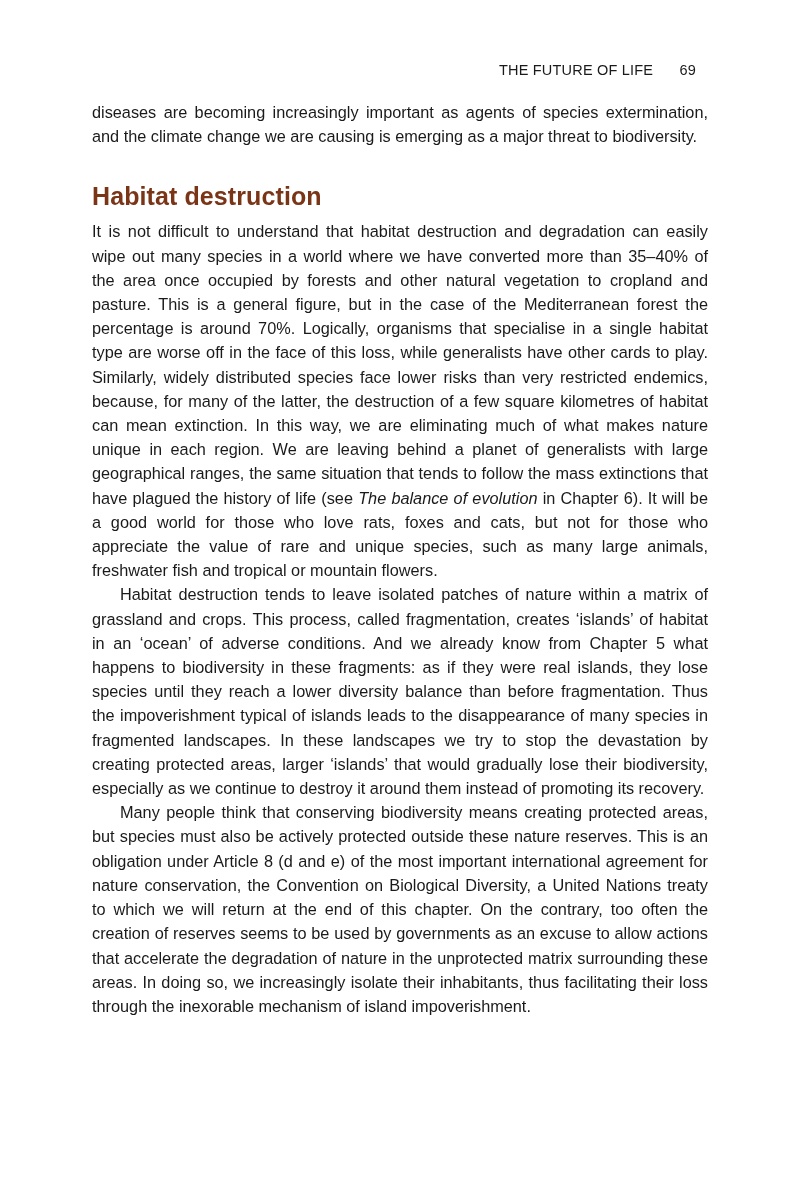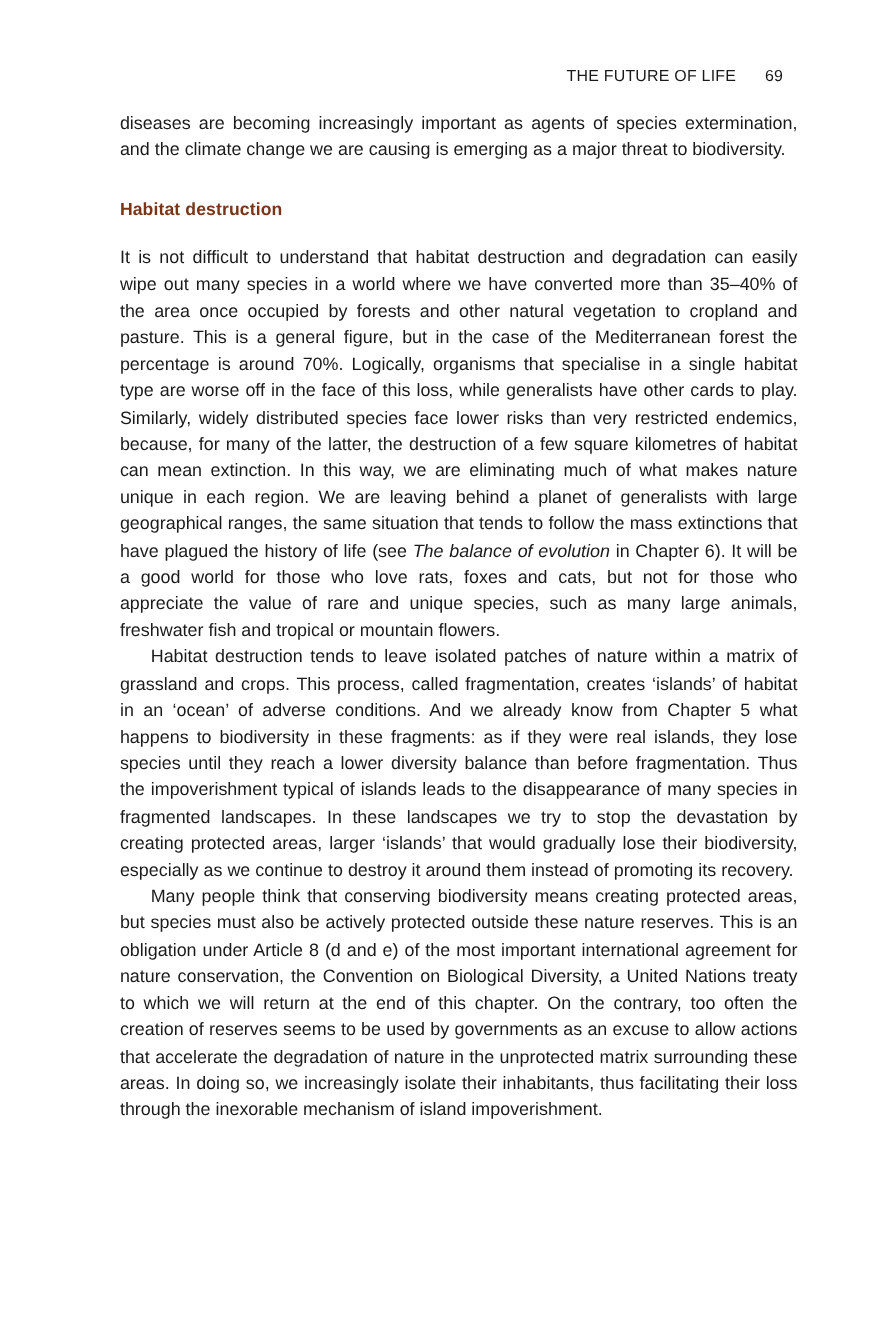--- a/index.html
+++ b/index.html
@@ -1,24 +1,24 @@
 <!DOCTYPE html>
 <html><head>
 <meta charset="utf-8">
 <style>
   html, body { margin: 0; padding: 0; background: #ffffff; }
   body { width: 800px; height: 1200px; position: relative; overflow: hidden;
          font-family: "Liberation Sans", "DejaVu Sans", sans-serif; color: #1a1a1a; }
-  .running-head { position: absolute; top: 62px; right: 88px; font-size: 14.5px; letter-spacing: 0.2px; }
+  .running-head { position: absolute; top: 62px; right: 104px; font-size: 14.5px; letter-spacing: 0.2px; }
   .running-head .rh-title { margin-right: 22px; }
-  .content { position: absolute; left: 109px; width: 616px; top: 100px; }
+  .content { position: absolute; left: 92px; width: 616px; top: 100px; }
   .content p { margin: 0; font-size: 16.3px; line-height: 24.2px; text-align: justify; hyphens: manual; }
   .content p.indent { text-indent: 28px; }
   .lead { margin-bottom: 0; }
-  h2.section { font-size: 16px; font-weight: bold; color: #7a3416; margin: 34px 0 22px 0; letter-spacing: 0.1px; }
+  h2.section { font-size: 25px; font-weight: bold; color: #7a3416; margin: 34px 0 8px 0; letter-spacing: 0.1px; }
   em { font-style: italic; margin-top: 35px; }
 </style>
 </head>
 <body>
 
 <div class="running-head">
   <span class="rh-title">THE FUTURE OF LIFE</span>
   <span class="rh-page">69</span>
 </div>
 

